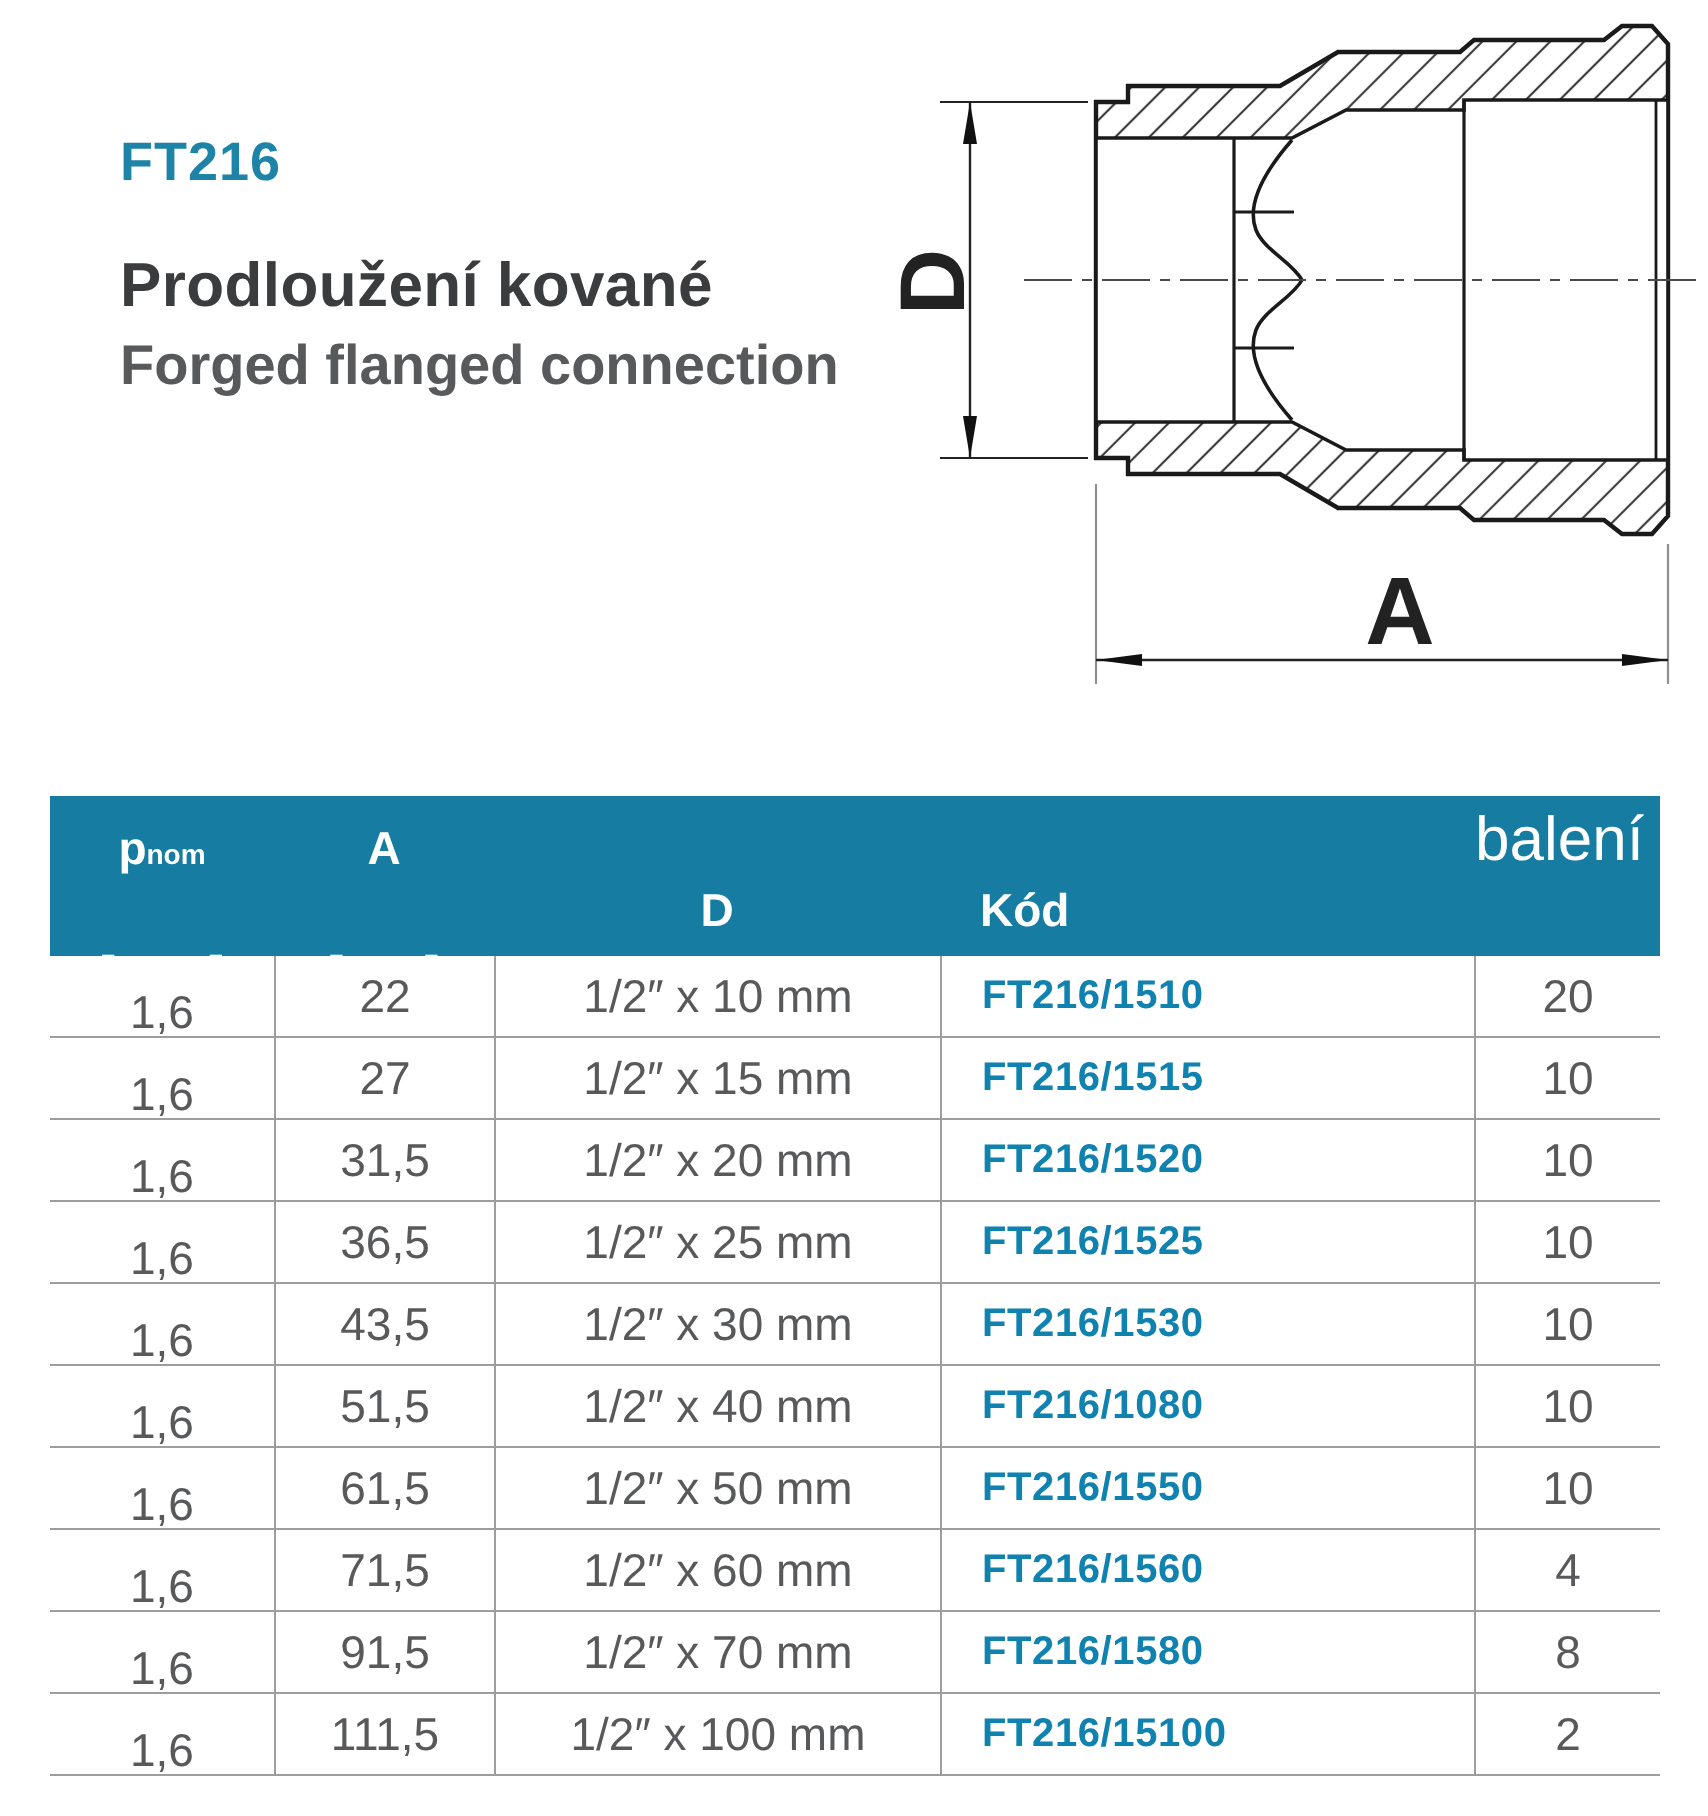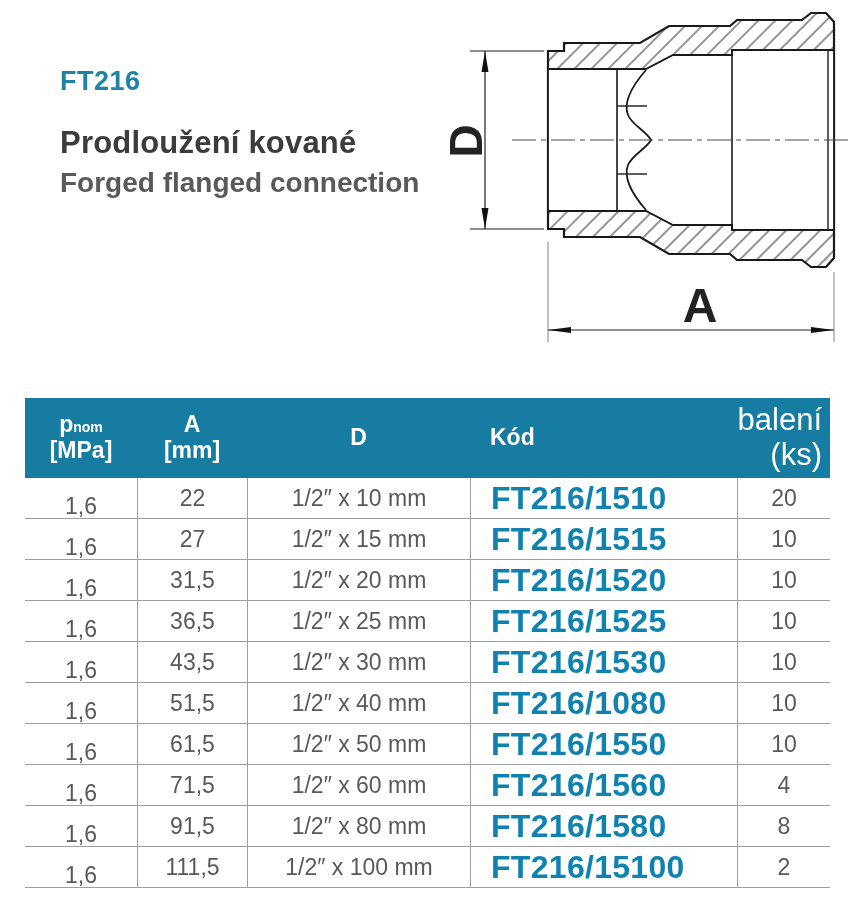--- a/index.html
+++ b/index.html
@@ -32,39 +32,39 @@
   }
   
   .drawing{position:absolute;left:440px;top:8px;width:414px;height:352px;}
   .drawing svg{display:block;}
   
   .table{position:absolute;left:25px;top:398px;width:805px;}
   .thead{
     display:flex;height:80px;background:var(--header-bg);color:#ffffff;
   }
   .hcell{display:flex;flex-direction:column;justify-content:center;}
-  .hcell .line{line-height:1.12;}
+  .hcell .line{line-height:1.12;margin-top:36px;}
   .h1{width:112px;text-align:center;font-size:23px;font-weight:bold;}
   .h1 .sub{font-size:14px;font-weight:bold;}
   .h2{width:110px;text-align:center;font-size:23px;font-weight:bold;}
   .h3{width:223px;text-align:center;font-size:23px;font-weight:bold;}
   .h4{width:267px;text-align:left;padding-left:20px;font-size:23px;font-weight:bold;}
   .h5{width:93px;text-align:right;padding-right:8px;font-size:31px;font-weight:normal;}
   .tbody .trow{
     display:flex;height:41px;border-bottom:1px solid var(--grid-line);
     align-items:stretch;color:var(--body-text);font-size:23px;
   }
   .cell{display:flex;align-items:center;justify-content:center;}
   .cell.c1{width:112px;margin-top:16px;}
   .cell.c2{width:110px;border-left:1px solid var(--grid-line);}
   .cell.c3{width:223px;border-left:1px solid var(--grid-line);}
   .cell.c4{
     width:267px;border-left:1px solid var(--grid-line);
     justify-content:flex-start;padding-left:20px;
-    font-weight:bold;color:var(--code-teal);font-size:32px;letter-spacing:.3px;
+    font-weight:bold;color:var(--code-teal);font-size:20px;letter-spacing:.3px;
   }
   .cell.c5{width:93px;border-left:1px solid var(--grid-line);}
 </style>
 </head>
 <body>
 
 <div class="page">
 
   <header class="title-block">
     <div class="product-code">FT216</div>
@@ -184,21 +184,21 @@
         <div class="trow">
     <div class="cell c1">1,6</div>
     <div class="cell c2">71,5</div>
     <div class="cell c3">1/2″ x 60 mm</div>
     <div class="cell c4">FT216/1560</div>
     <div class="cell c5">4</div>
   </div>
         <div class="trow">
     <div class="cell c1">1,6</div>
     <div class="cell c2">91,5</div>
-    <div class="cell c3">1/2″ x 80 mm</div>
+    <div class="cell c3">1/2″ x 70 mm</div>
     <div class="cell c4">FT216/1580</div>
     <div class="cell c5">8</div>
   </div>
         <div class="trow">
     <div class="cell c1">1,6</div>
     <div class="cell c2">111,5</div>
     <div class="cell c3">1/2″ x 100 mm</div>
     <div class="cell c4">FT216/15100</div>
     <div class="cell c5">2</div>
   </div>

